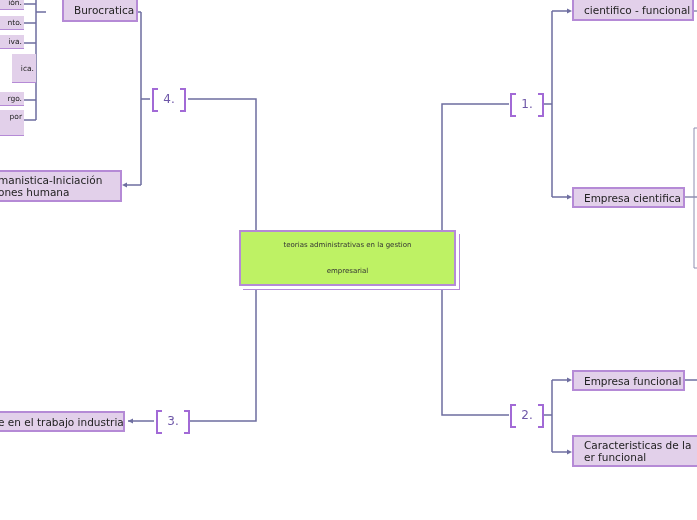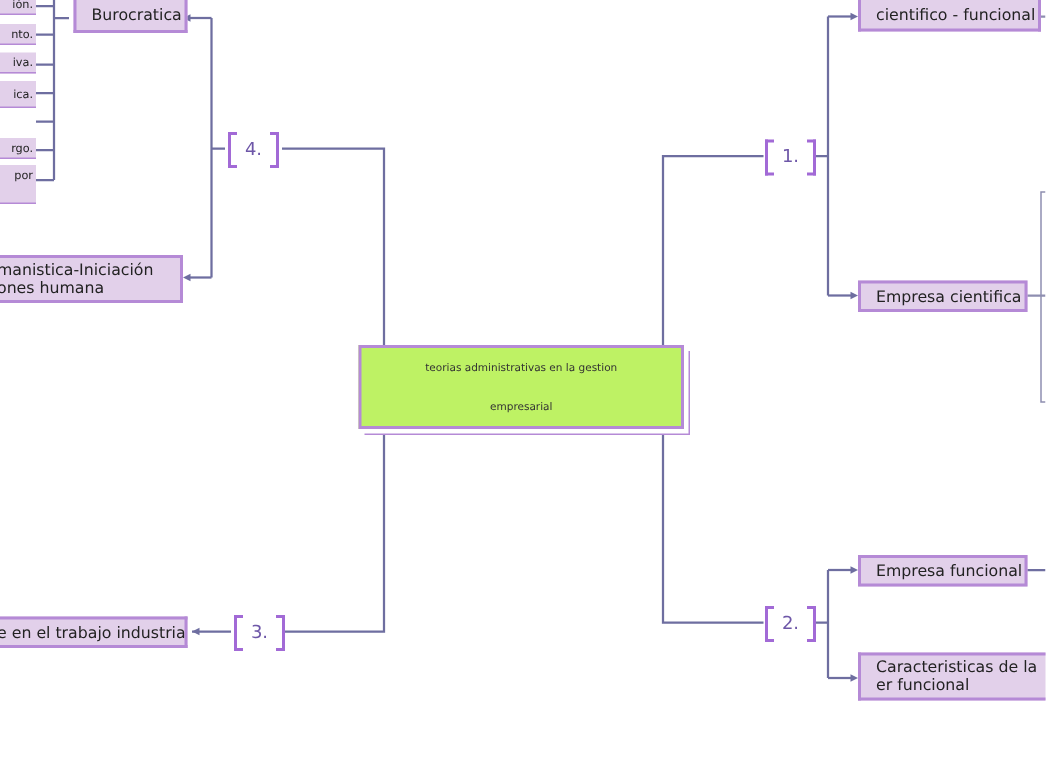--- a/index.html
+++ b/index.html
@@ -69,40 +69,40 @@
 <div class="bracket" style="left:156px; top:410px;">
     <span>3.</span>
   </div>
 <div class="bracket" style="left:510px; top:93px;">
     <span>1.</span>
   </div>
 <div class="bracket" style="left:510px; top:404px;">
     <span>2.</span>
   </div>
 
-<div class="node" style="left:49px; top:0px; width:76px; height:22px; border-top:none;">
+<div class="node" style="left:62px; top:0px; width:76px; height:22px; border-top:none;">
   <span>Burocratica</span>
 </div>
 <div class="node multi" style="left:-2px; top:170px; width:124px; height:32px; border-left:none; padding-left:0;">
   <div>
     <div>manistica-Iniciación</div>
     <div>ones humana</div>
   </div>
 </div>
 
 <div class="node small" style="left:0; top:-4px; width:24px; height:14px;">
     <span>ión.</span>
   </div>
 <div class="node small" style="left:0; top:16px; width:24px; height:14px;">
     <span>nto.</span>
   </div>
 <div class="node small" style="left:0; top:35px; width:24px; height:14px;">
     <span>iva.</span>
   </div>
-<div class="node small" style="left:0; top:54px; width:24px; height:18px;text-align:center;">
+<div class="node small" style="left:12px; top:54px; width:24px; height:29px;text-align:center;">
     <span>ica.</span>
   </div>
 <div class="node small" style="left:0; top:73px; width:24px; height:14px;margin-top:44px;">
     <span>nte.</span>
   </div>
 <div class="node small" style="left:0; top:92px; width:24px; height:14px;text-align:right;">
     <span>rgo.</span>
   </div>
 <div class="node small" style="left:0; top:110px; width:24px; height:26px; align-items:flex-start; padding-top:2px;justify-content:flex-end;">
     <span>por</span>

